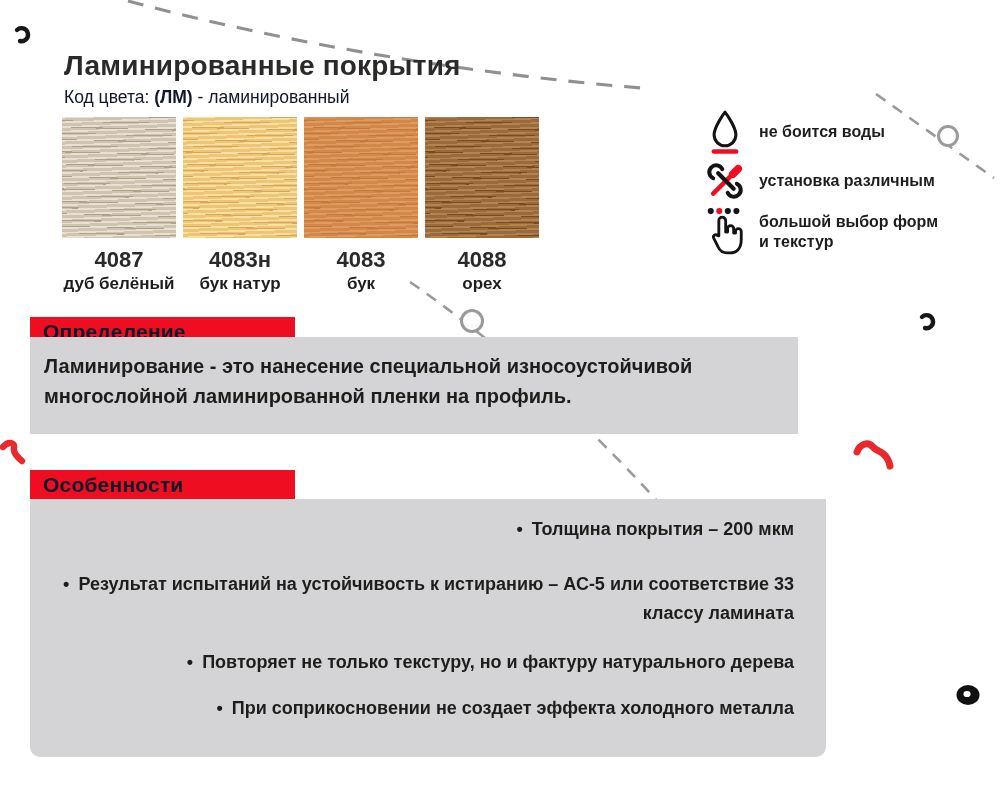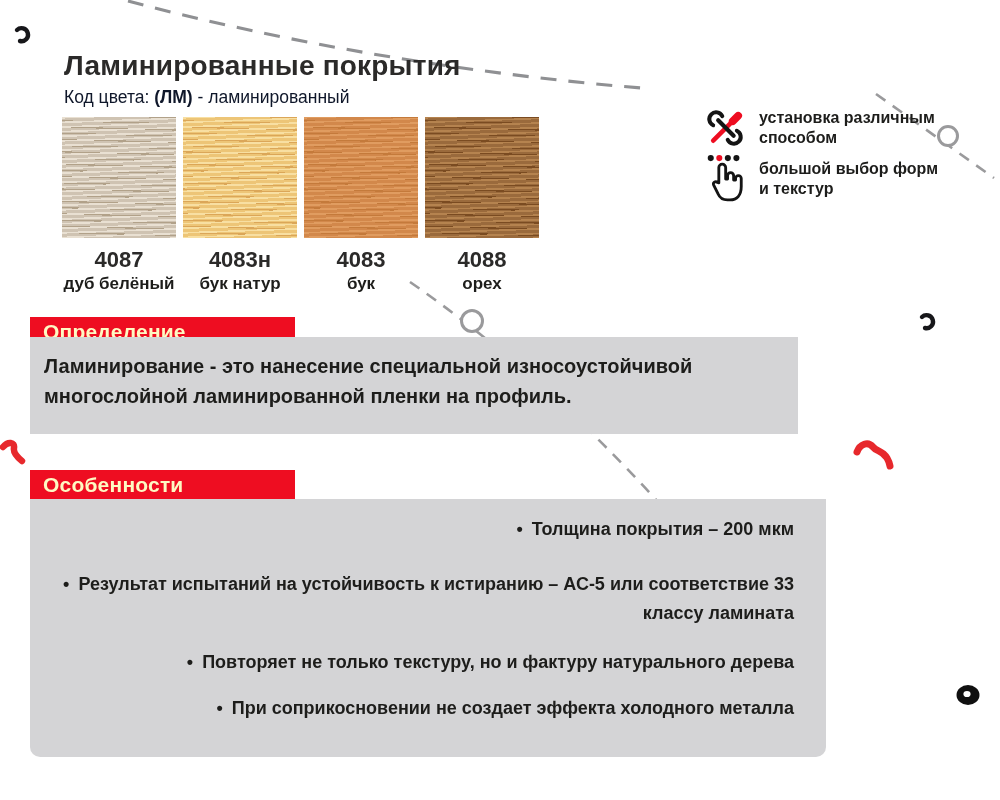--- a/index.html
+++ b/index.html
@@ -41,21 +41,21 @@
   .feature-row{display:flex;align-items:center;gap:13px;}
   .feature-icon{flex:0 0 42px;display:flex;justify-content:center;}
   .feature-label{font-size:16px;font-weight:bold;line-height:1.22;color:#1d1d1b;}
   .feature-label span{display:block;}
   .ico-stroke{fill:none;stroke:#141414;stroke-linecap:round;stroke-linejoin:round;}
   .red-fill{fill:var(--accent-red);}
   .red-stroke{stroke:var(--accent-red);stroke-linecap:round;}
 
   
   .section-banner{
-    left:30px;width:265px;height:29px;background:var(--accent-red);color:#fef9c3;
+    left:30px;width:265px;height:29px;background:var(--accent-red);color:#0f172a;
     font-size:21px;font-weight:bold;display:flex;align-items:center;
     padding-left:13px;box-sizing:border-box;letter-spacing:.2px;
   }
   .banner-definition{top:317px;}
   .banner-features{top:470px;}
   .panel{left:30px;background:var(--panel-gray);box-sizing:border-box;color:#1d1d1b;}
   .panel-definition{top:337px;width:768px;height:97px;padding:14px 14px;}
   .panel-definition p{margin:0;max-width:700px;font-size:20px;font-weight:bold;line-height:30px;}
   .panel-features{top:499px;width:796px;height:258px;padding:16px 32px;border-radius:0 0 10px 10px;text-align:right;}
   .bullet{font-size:18px;font-weight:bold;line-height:29px;max-width:868px;}
@@ -111,31 +111,42 @@
   <div class="swatch-card">
     <div class="wood-swatch" style="--base: #9a6a3c; --light: #b5834f; --dark: #7a4b21;"></div>
     <div class="swatch-code">4088</div>
     <div class="swatch-name">орех</div>
   </div>
 </div>
 
 <div class="abs content features">
   <div class="feature-row">
     <div class="feature-icon">
+      <svg width="34" height="47" viewBox="0 0 40 56">
+        <path class="ico-stroke" stroke-width="3.6" d="M20 5 C20 5 7 22 7 32 a13 13 0 0 0 26 0 C33 22 20 5 20 5 Z"></path>
+        <rect class="red-fill" x="4" y="49" width="32" height="5.5" rx="2.7"></rect>
+      </svg>
+    </div>
+    <div class="feature-label">
+      <span>не боится воды</span>
+      <span></span>
+    </div>
+  </div>
+  <div class="feature-row">
+    <div class="feature-icon">
       <svg width="40" height="40" viewBox="0 0 44 44">
         <line class="red-stroke" stroke-width="5" x1="9" y1="36" x2="31" y2="14"></line>
         <line class="red-stroke" stroke-width="8.5" x1="30.5" y1="14.5" x2="36.5" y2="8.5"></line>
         <line class="ico-stroke" stroke-width="4.6" x1="14.5" y1="13.5" x2="31.5" y2="30.5"></line>
         <path class="ico-stroke" stroke-width="4.4" d="M19 9 A7.5 7.5 0 1 0 9 19"></path>
         <path class="ico-stroke" stroke-width="4.4" d="M25 35 A7.5 7.5 0 1 0 35 25"></path>
       </svg>
     </div>
     <div class="feature-label">
       <span>установка различным</span>
-      <span>способом</span>
     </div>
   </div>
   <div class="feature-row">
     <div class="feature-icon">
       <svg width="38" height="50" viewBox="0 0 40 52">
         <circle cx="5" cy="4" r="3.2" fill="#141414"></circle>
         <circle class="red-fill" cx="14" cy="4" r="3.2"></circle>
         <circle cx="23" cy="4" r="3.2" fill="#141414"></circle>
         <circle cx="32" cy="4" r="3.2" fill="#141414"></circle>
         <path class="ico-stroke" stroke-width="3" d="M13.5 30 V14 a3.6 3.6 0 0 1 7.2 0 v12 h2 v-3.5 a3.2 3.2 0 0 1 6.4 0 V27 h2 v-1.5 a3 3 0 0 1 6 0 V34 c0 9 -4.5 14 -12 14 h-2.5 c-5 0 -8 -2 -10 -6.5 l-4.5 -9 c-1.2 -2.6 1.8 -4.8 3.9 -2.9 z"></path>

